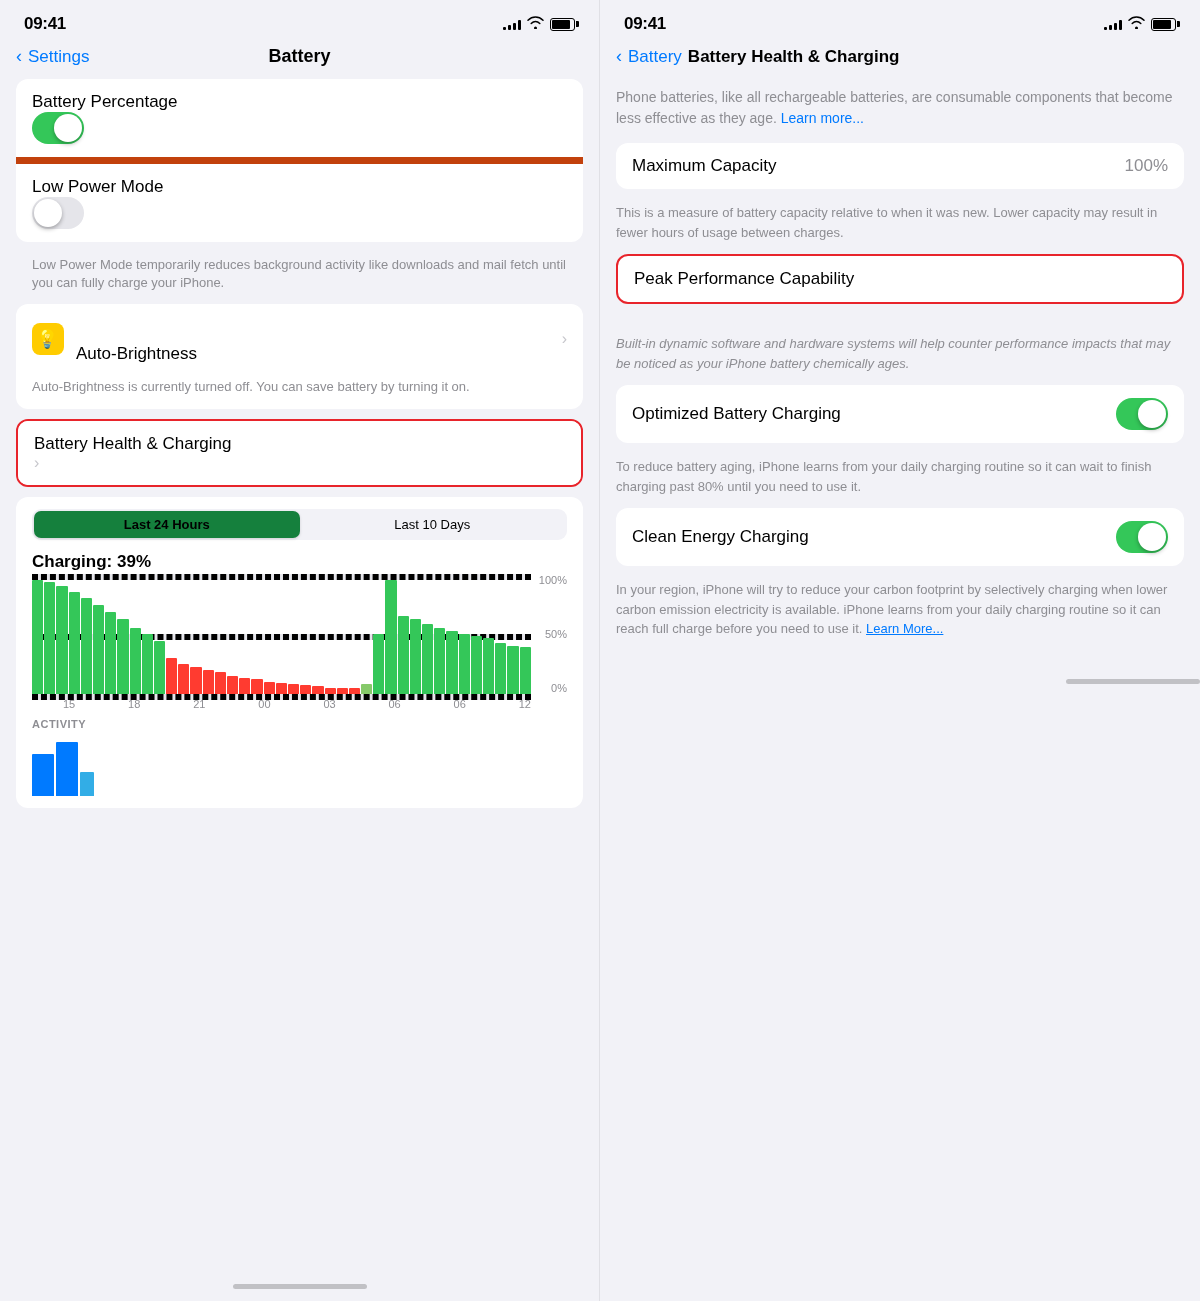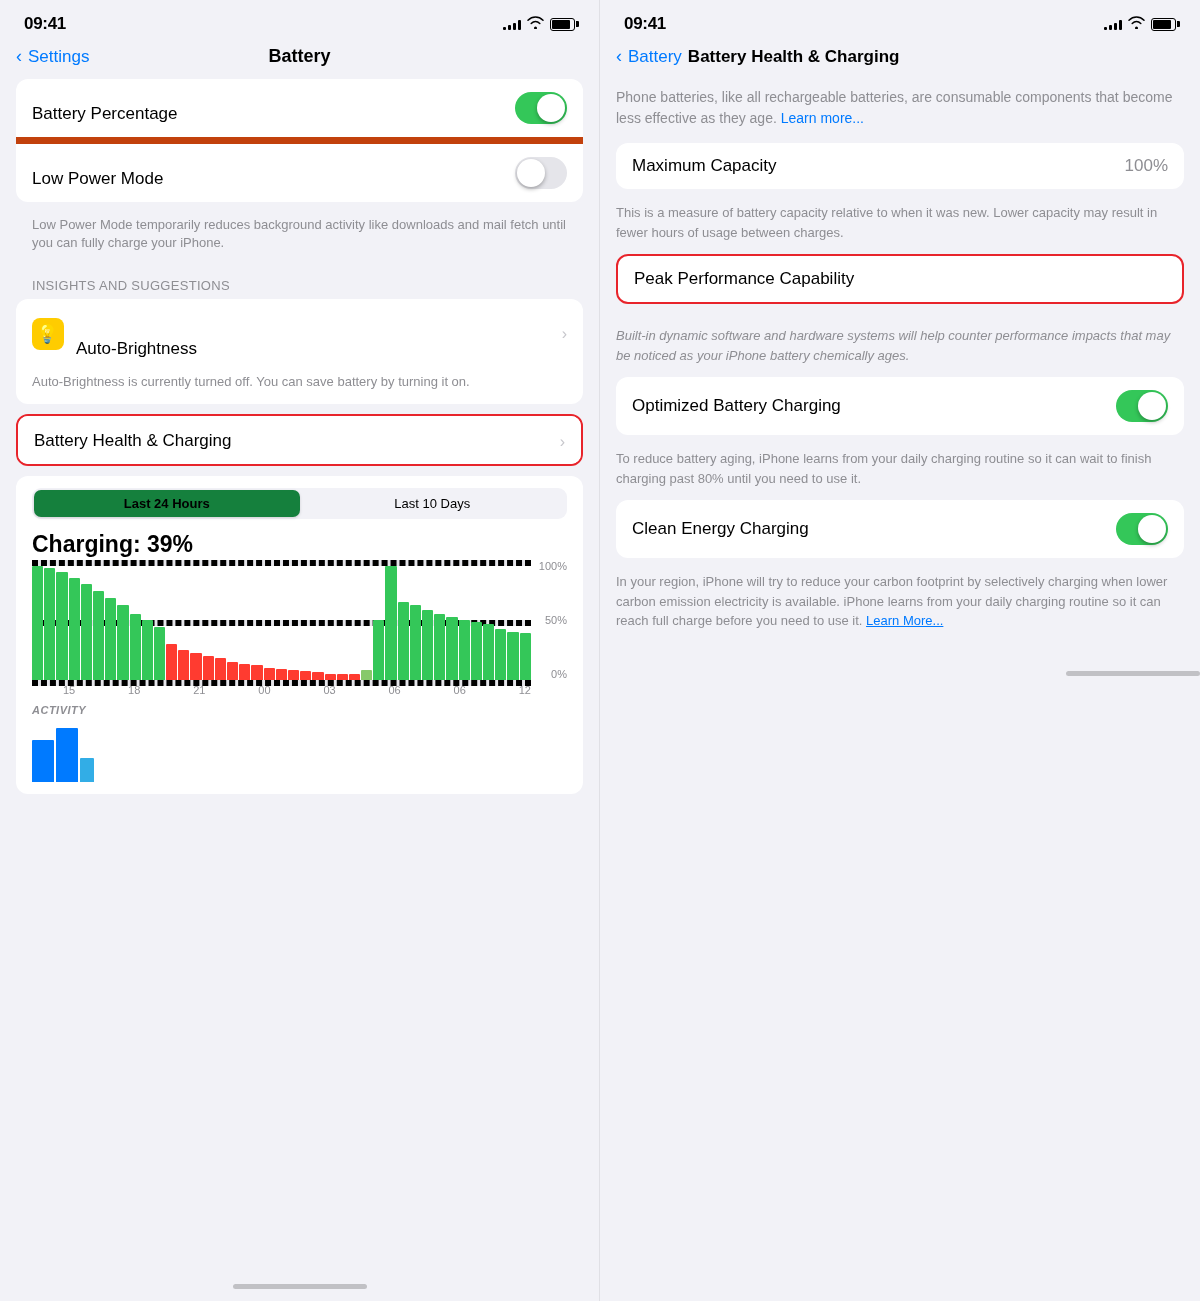--- a/index.html
+++ b/index.html
@@ -113,24 +113,25 @@
     }
     
     .card-group {
       background: #fff;
       border-radius: 12px;
       margin-bottom: 10px;
       overflow: hidden;
     }
     .setting-row {
       display: flex;
-      align-items: flex-end;
+      align-items: flex-start;
       justify-content: space-between;
       padding: 13px 16px;
       min-height: 48px;
+      flex-direction: column;
     }
     .setting-row + .setting-row {
       border-top: 7px solid #c2410c;
     }
     .setting-label {
       font-size: 17px;
       color: #000;
     }
     
     .toggle {
@@ -240,21 +241,21 @@
       font-size: 13px;
       border-radius: 7px;
       cursor: pointer;
     }
     .chart-tab.active {
       background: #15803d;
       font-weight: 600;
       box-shadow: 0 1px 3px rgba(0,0,0,0.15);
     }
     .charging-info {
-      font-size: 23px;
+      font-size: 17px;
       font-weight: 600;
       color: #000;
       margin-bottom: 2px;
     }
     .charging-sub {
       font-size: 13px;
       color: #8e8e93;
       margin-bottom: 14px;
     }
     .chart-label {
@@ -381,21 +382,21 @@
     .health-desc {
       font-size: 13px;
       color: #8e8e93;
       padding: 4px 16px 12px;
       line-height: 1.5;
     }
     .health-highlight-card {
       border: 2.5px solid #e8242b;
       border-radius: 12px;
       background: #fff;
-      margin: 0 16px 18px;
+      margin: 0 16px 26px;
     }
     .health-highlight-row {
       padding: 13px 16px;
     }
     .health-highlight-label {
       font-size: 17px;
       color: #000;
     }
     .health-highlight-desc {
       font-size: 13px;
@@ -464,21 +465,20 @@
       </div>
       <div class="setting-row">
         <span class="setting-label">Low Power Mode</span>
         <div class="toggle off">
           <div class="toggle-knob"></div>
         </div>
       </div>
     </div>
     <div class="desc-text">Low Power Mode temporarily reduces background activity like downloads and mail fetch until you can fully charge your iPhone.</div>
 
-    <div class="section-header">INSIGHTS AND SUGGESTIONS</div>
     <div class="card-group">
       <div class="insights-row">
         <div class="insights-icon">💡</div>
         <span class="insights-label">Auto-Brightness</span>
         <span class="chevron-right">›</span>
       </div>
       <div class="insights-desc">Auto-Brightness is currently turned off. You can save battery by turning it on.</div>
     </div>
 
     <div class="highlight-row">
@@ -563,21 +563,21 @@
         <span class="chart-x-label">18</span>
         <span class="chart-x-label">21</span>
         <span class="chart-x-label">00</span>
         <span class="chart-x-label">03</span>
         <span class="chart-x-label">06</span>
         <span class="chart-x-label">06</span>
         <span class="chart-x-label">12</span>
       </div>
 
       <div class="activity-section">
-        <div class="chart-label" style="display:flex; justify-content:space-between; padding-right:36px;font-style:italic;">ACTIVITY</div>
+        <div class="chart-label" style="display:flex; justify-content:space-between; padding-right:36px;">ACTIVITY</div>
         <div class="activity-chart" style="padding-right:36px;">
           <div class="chart-bar act-bar-blue" style="height:70%; flex:1.5"></div>
           <div class="chart-bar act-bar-blue" style="height:90%; flex:1.5"></div>
           <div class="chart-bar act-bar-cyan" style="height:40%; flex:1"></div>
           <div style="flex:30"></div>
         </div>
       </div>
     </div>
 
   </div>

